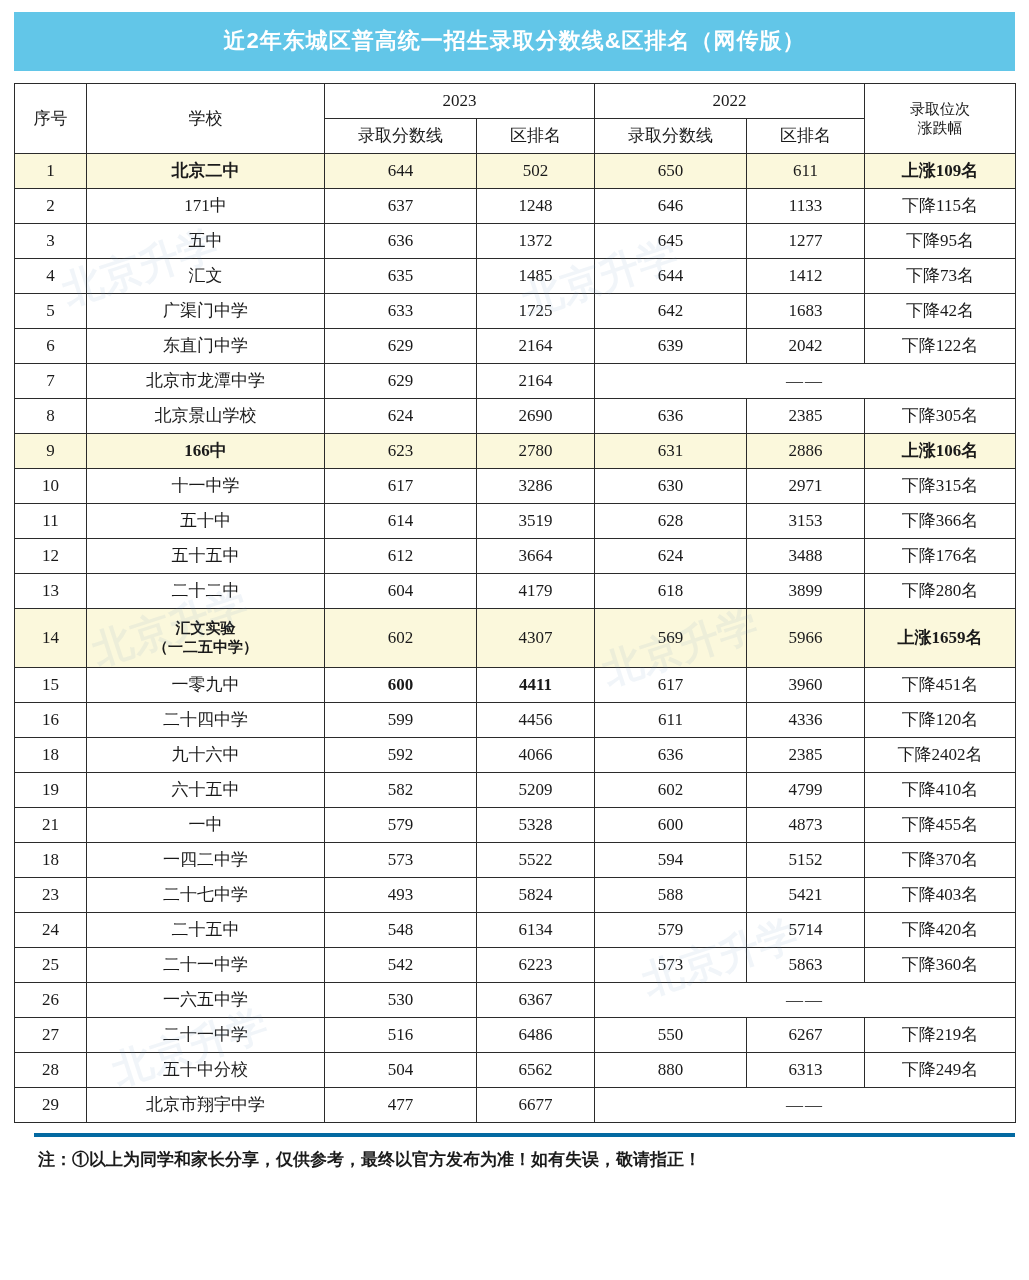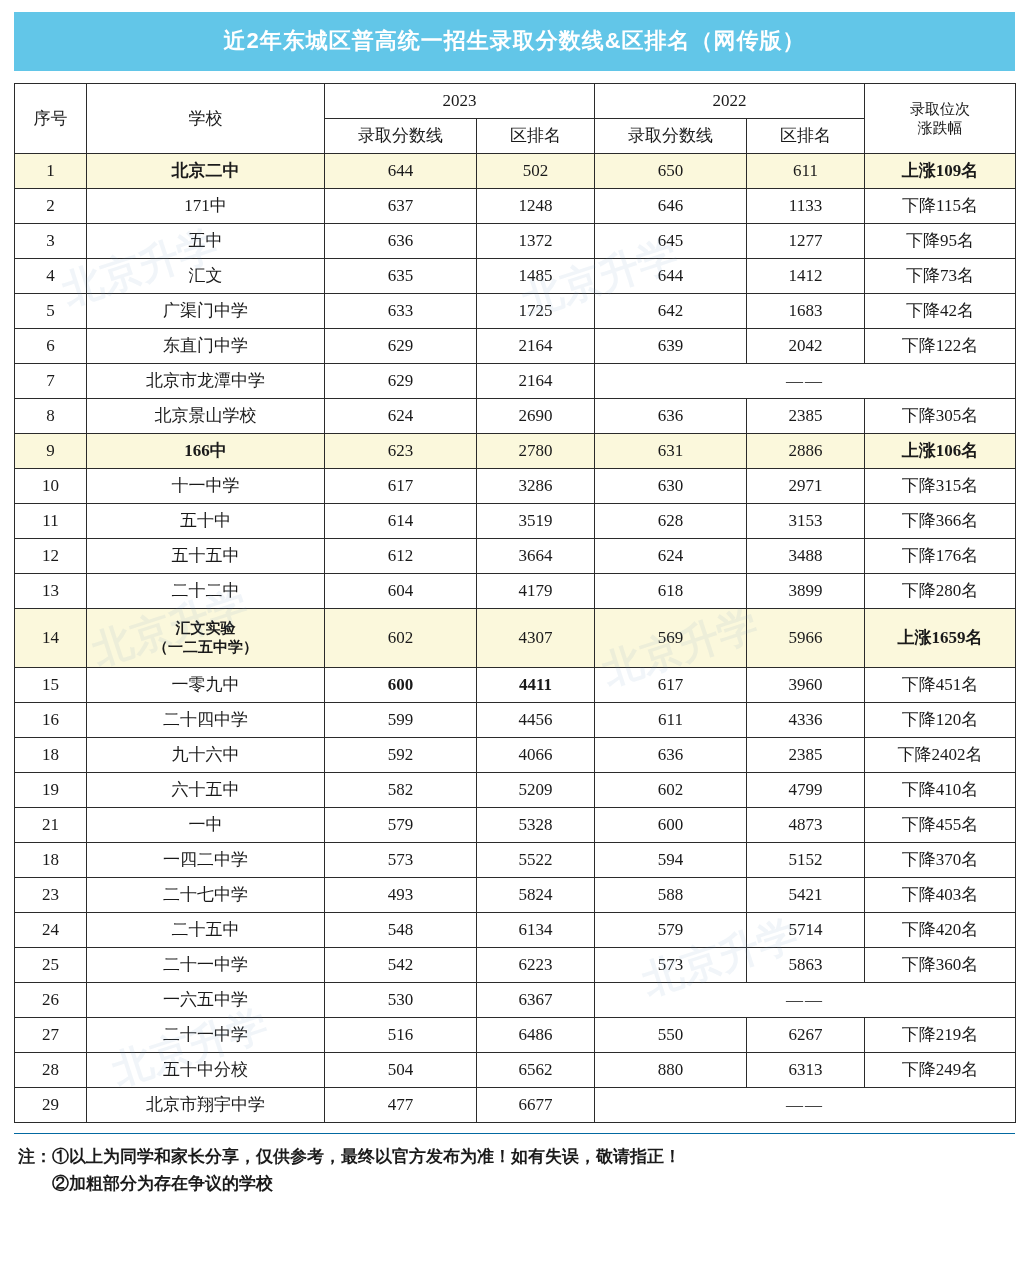--- a/index.html
+++ b/index.html
@@ -71,26 +71,27 @@
   tr.hl td.delta,
   tr.hl td.school {
     font-weight: bold;
     text-align: center;
   }
   td.bold { font-weight: bold; }
   td.dash { font-size: 17px; letter-spacing: 2px; }
   .two-line { display: block; font-size: 15px; line-height: 1.25; }
   .note {
     margin-top: 10px;
-    border-top: 1px solid #0369a1;
+    border-top: 4px solid #0369a1;
     padding: 9px 6px 0 4px;
     font-size: 17px;
     line-height: 1.6;
     font-family: "Liberation Serif", "DejaVu Serif", serif;
     font-weight: bold;
+    margin-left: 20px;
   }
   .note div { white-space: nowrap; }
   .note .line2 { padding-left: 34px; }
 
   
   .watermark {
     position: absolute;
     color: rgba(120,160,200,0.10);
     font-size: 40px;
     font-family: "Liberation Sans", sans-serif;
@@ -380,15 +381,14 @@
           <td class="school">北京市翔宇中学</td>
           <td>477</td>
           <td>6677</td>
           <td colspan="3" class="dash">——</td>
         </tr>
       </tbody>
   </table>
 
   <div class="note">
     <div>注：①以上为同学和家长分享，仅供参考，最终以官方发布为准！如有失误，敬请指正！</div>
-    <div class="line2">②加粗部分为存在争议的学校</div>
   </div>
 </div>
 
 </body></html>

